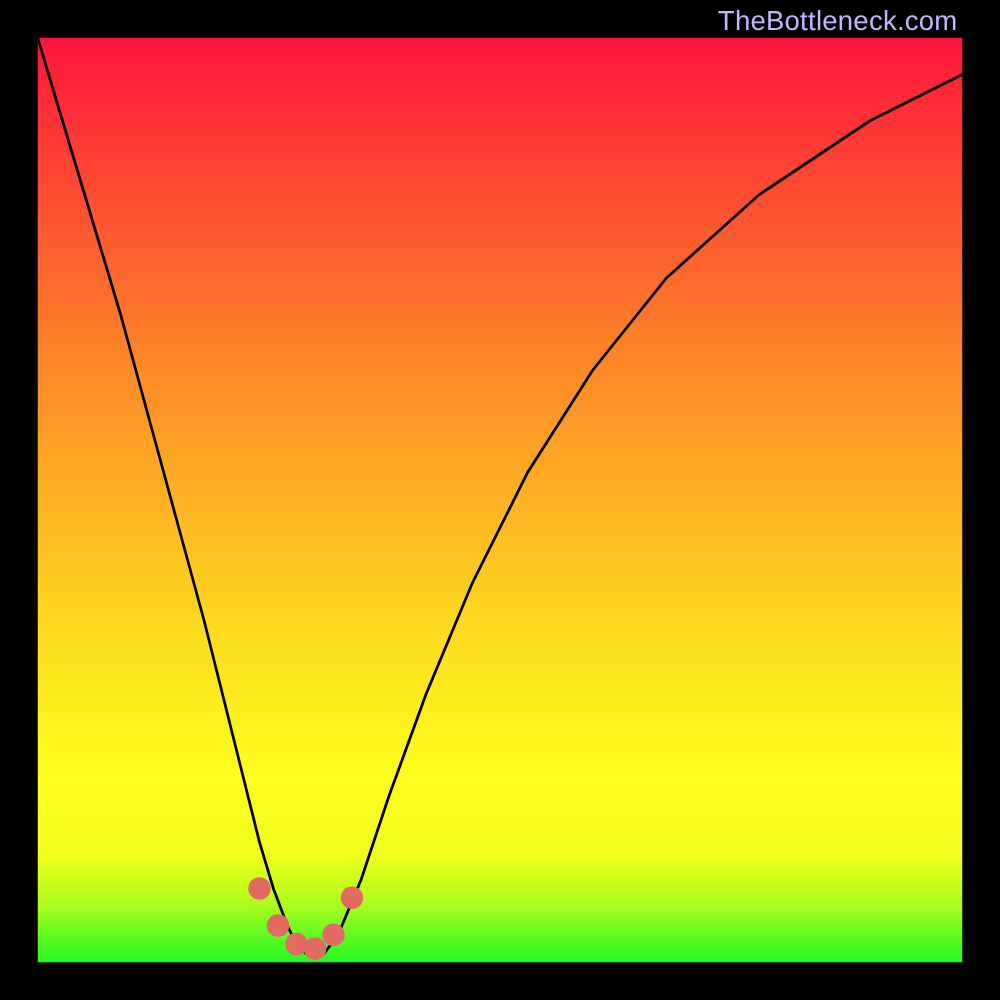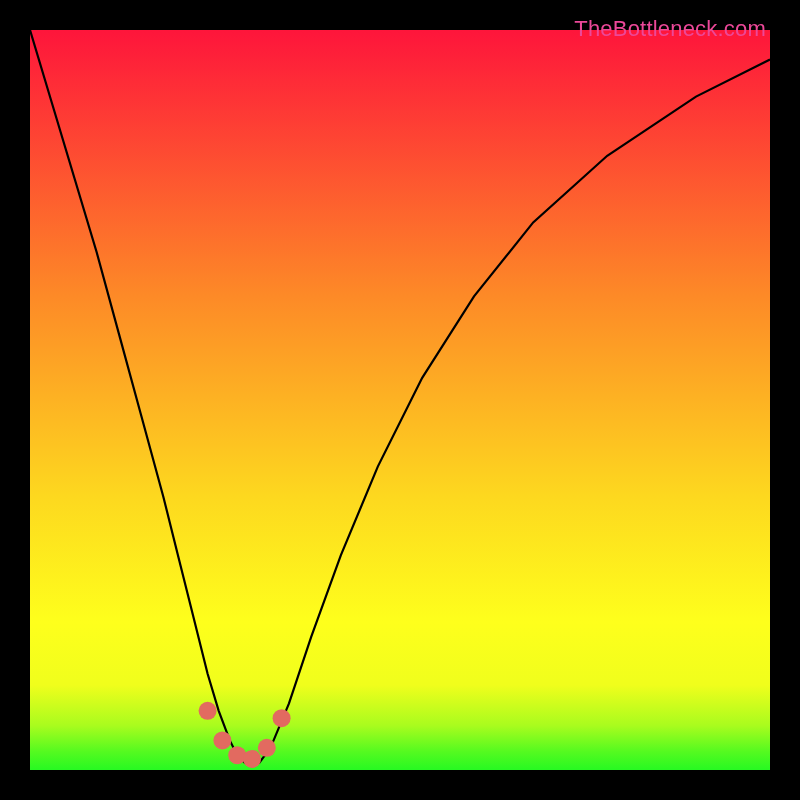--- a/index.html
+++ b/index.html
@@ -21,24 +21,24 @@
   .plot {
     position: absolute;
     left: 0;
     top: 0;
     width: 740px;
     height: 740px;
   }
   .watermark {
     position: absolute;
     right: 34px;
-    top: 16px;
+    top: 4px;
     font-family: Arial, Helvetica, sans-serif;
     font-size: 22px;
-    color: #ec4899;
+    color: #c4b5fd;
     letter-spacing: 0.2px;
     font-weight: 500;
     text-align: center;
   }
   svg {
     display: block;
   }
 </style>
 </head>
 <body>

